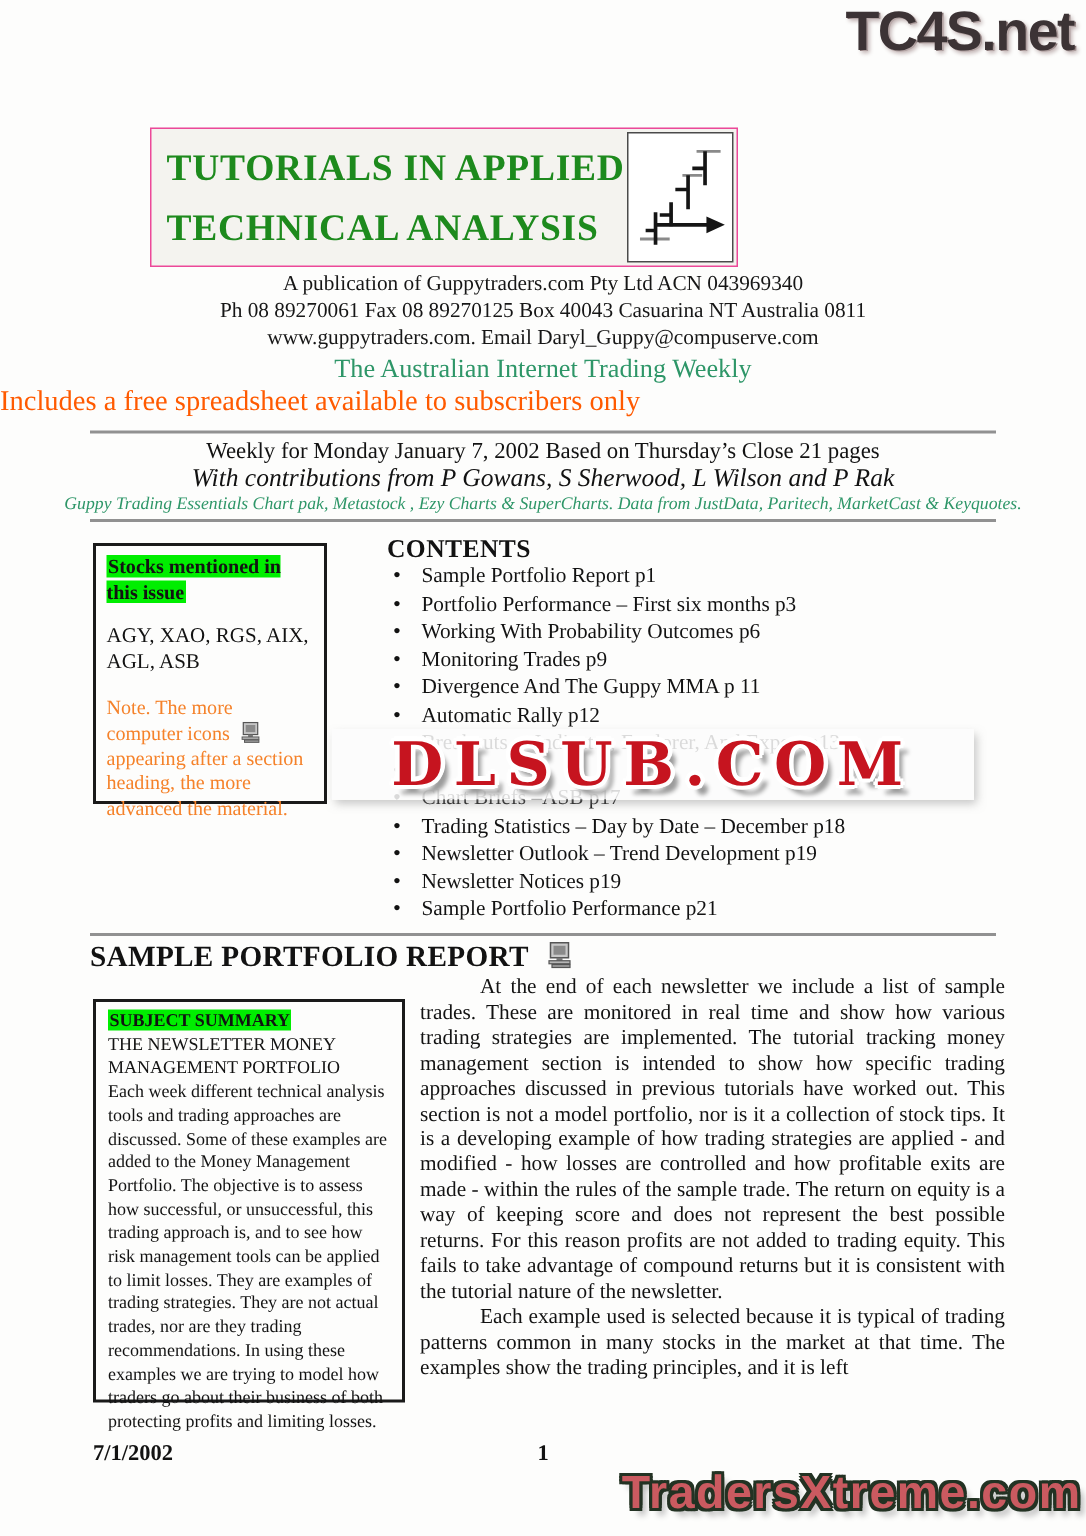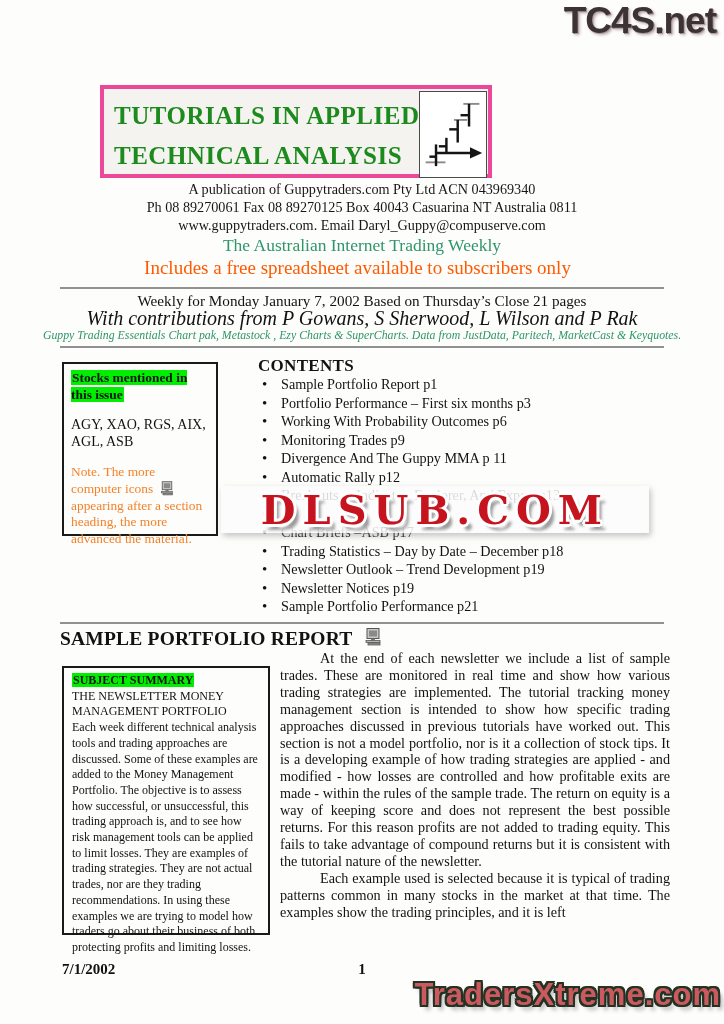--- a/index.html
+++ b/index.html
@@ -33,45 +33,45 @@
     color:#ca5a60;
     text-shadow:
       -2px -2px 0 #233223, 2px -2px 0 #233223, -2px 2px 0 #233223, 2px 2px 0 #233223,
       -2px 0 0 #233223, 2px 0 0 #233223, 0 2px 0 #233223, 0 -2px 0 #233223,
       4px 5px 4px #b3b3b3;
   }
 
   
   .masthead{
     position:absolute;left:100px;top:85px;width:392px;height:93px;
-    display:flex;background:#f4f3ef;border:4px solid #ec4899;box-sizing:border-box;
+    display:flex;background:#f4f3ef;border:1px solid #ec4899;box-sizing:border-box;
   }
   .mast-titles{
     flex:1;padding:7px 0 0 10px;white-space:nowrap;
     font-weight:bold;font-size:25px;line-height:40px;letter-spacing:0.5px;
     color:var(--title_green,#1d8a1d);
   }
   .chart-box{
     width:71px;height:87px;background:#ffffff;border:1px solid #4a4a4a;box-sizing:border-box;
     margin:2px 2px 0 0;display:flex;align-items:center;justify-content:center;
   }
 
   .pub{position:absolute;left:0;top:181px;width:724px;text-align:center;
        font-size:14.2px;line-height:17.8px;color:#161616;}
   .tagline{position:absolute;left:0;top:235px;width:724px;text-align:center;
        font-size:17.5px;color:var(--tagline_green,#2e9668);}
-  .subscriber{position:absolute;left:0;top:257px;width:715px;text-align:center;
+  .subscriber{position:absolute;left:0;top:257px;width:715px;text-align:left;
        font-size:19px;color:var(--orange,#ff5a00);}
 
   .rule{position:absolute;left:60px;width:604px;height:2px;background:#919191;}
   .rule1{top:287px;} .rule2{top:346px;} .rule3{top:622px;}
 
   .issue{position:absolute;left:0;top:292px;width:724px;text-align:center;}
   .issue-l1{font-size:15.2px;line-height:18px;}
-  .issue-l2{font-size:20px;line-height:17.5px;font-style:italic;}
+  .issue-l2{font-size:17px;line-height:17.5px;font-style:italic;}
   .issue-l3{font-size:11.8px;line-height:14px;font-style:italic;color:var(--tagline_green,#2e9668);}
 
   
   .stocks-box{
     position:absolute;left:62px;top:362px;width:156px;height:174px;box-sizing:border-box;
     border:2px solid #1a1a1a;padding:6px 7px;font-size:13.4px;line-height:16.6px;
   }
   .hl{background:var(--highlight_green,#00ee00);font-weight:bold;padding:0 1px;}
   .stocks-box .tickers{margin-top:14px;font-size:14px;}
   .stocks-box .note{margin-top:14px;color:var(--note_orange,#f5822a);font-size:13.4px;}

